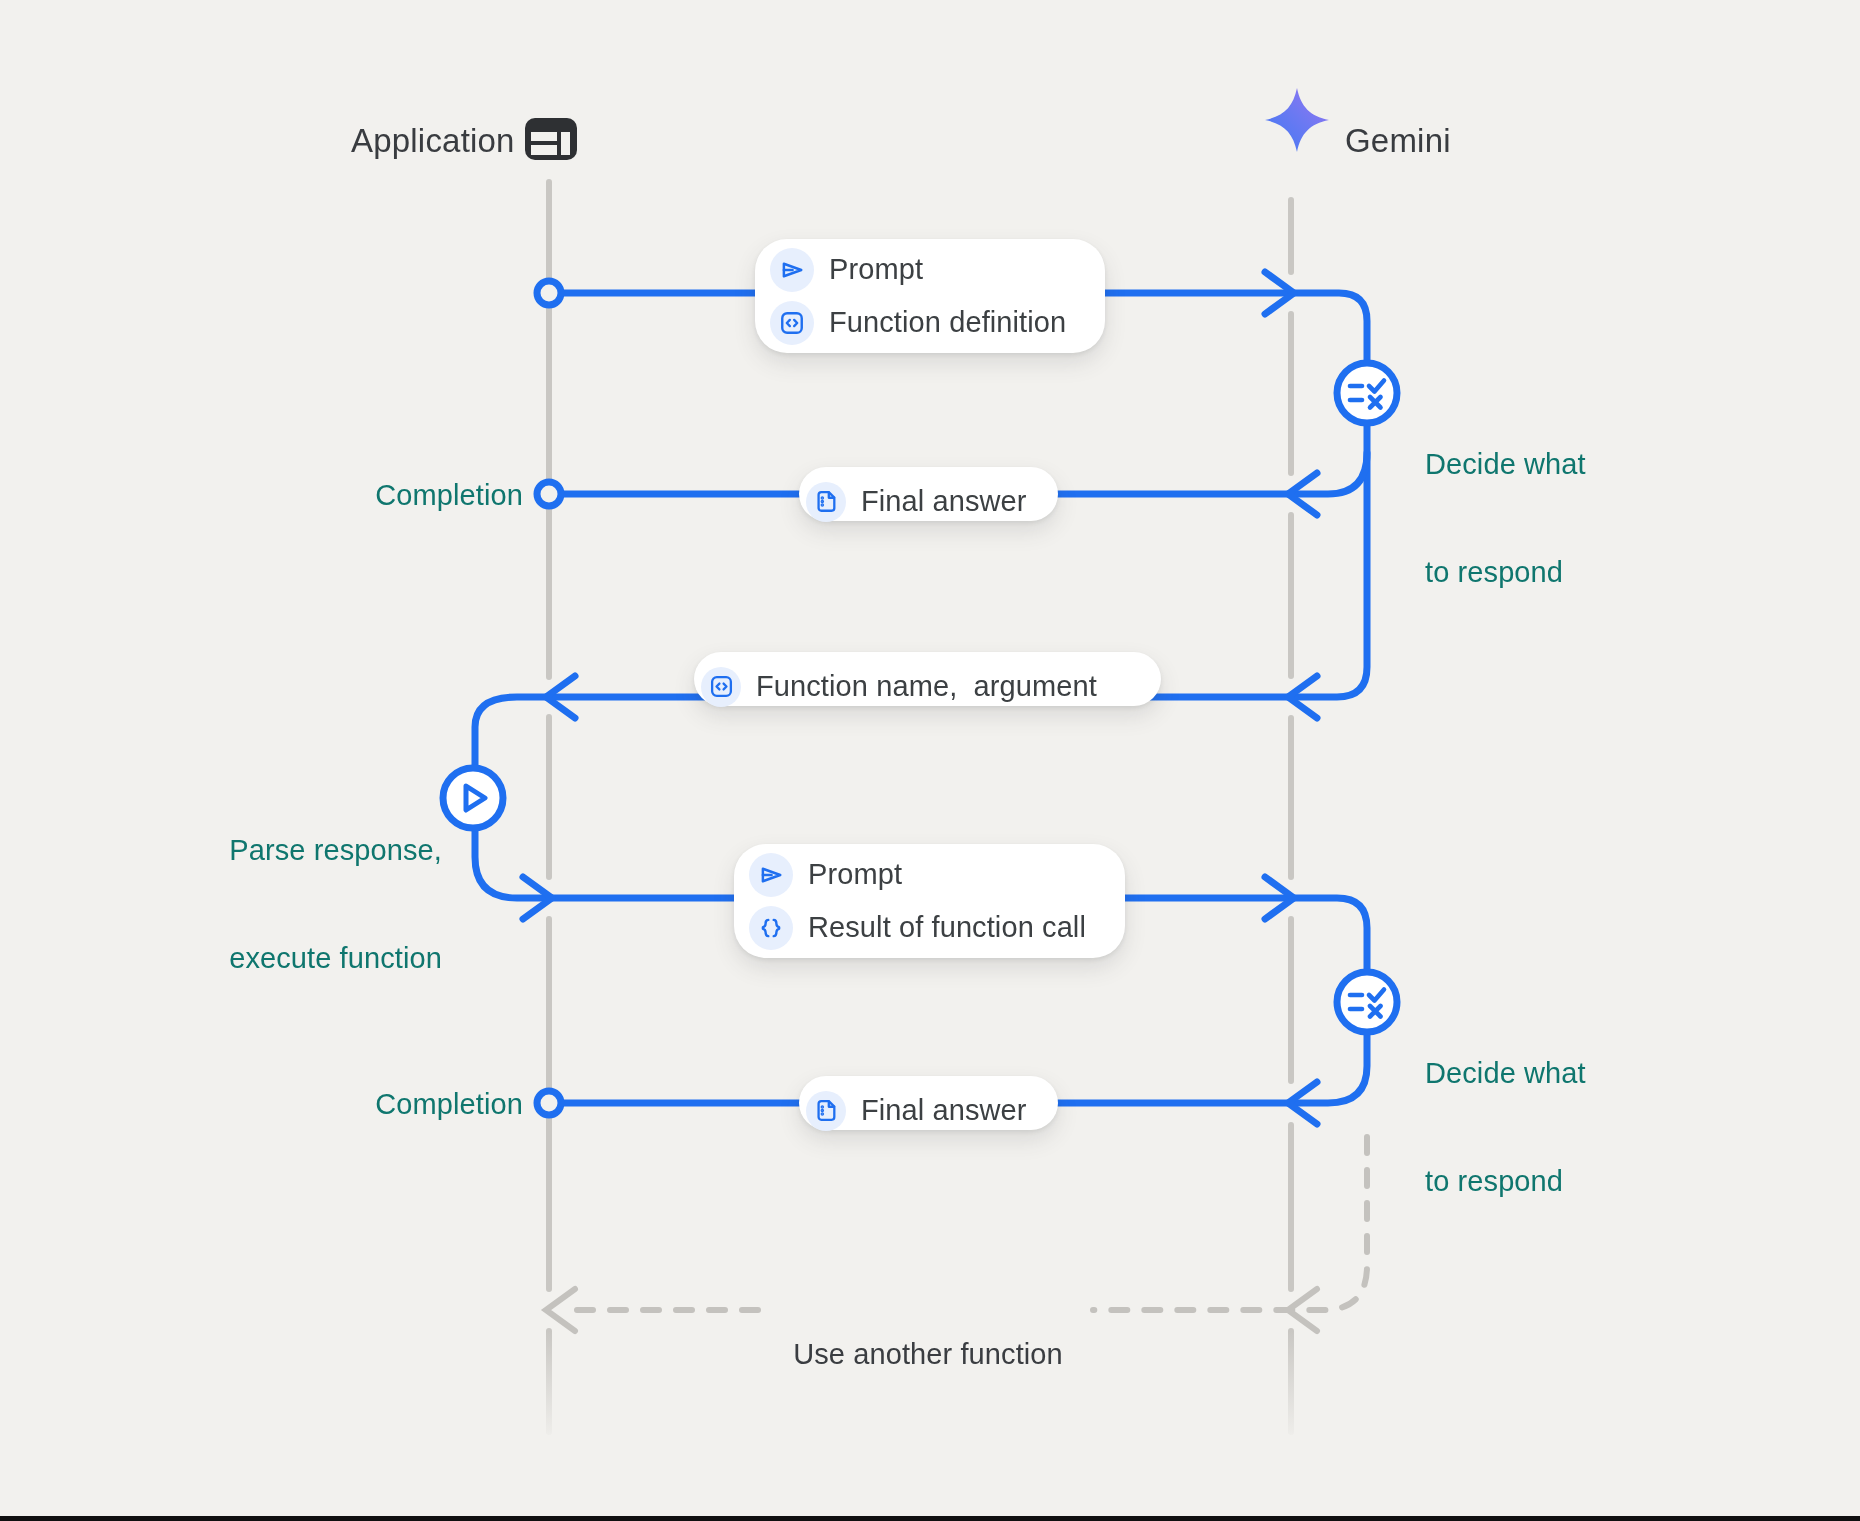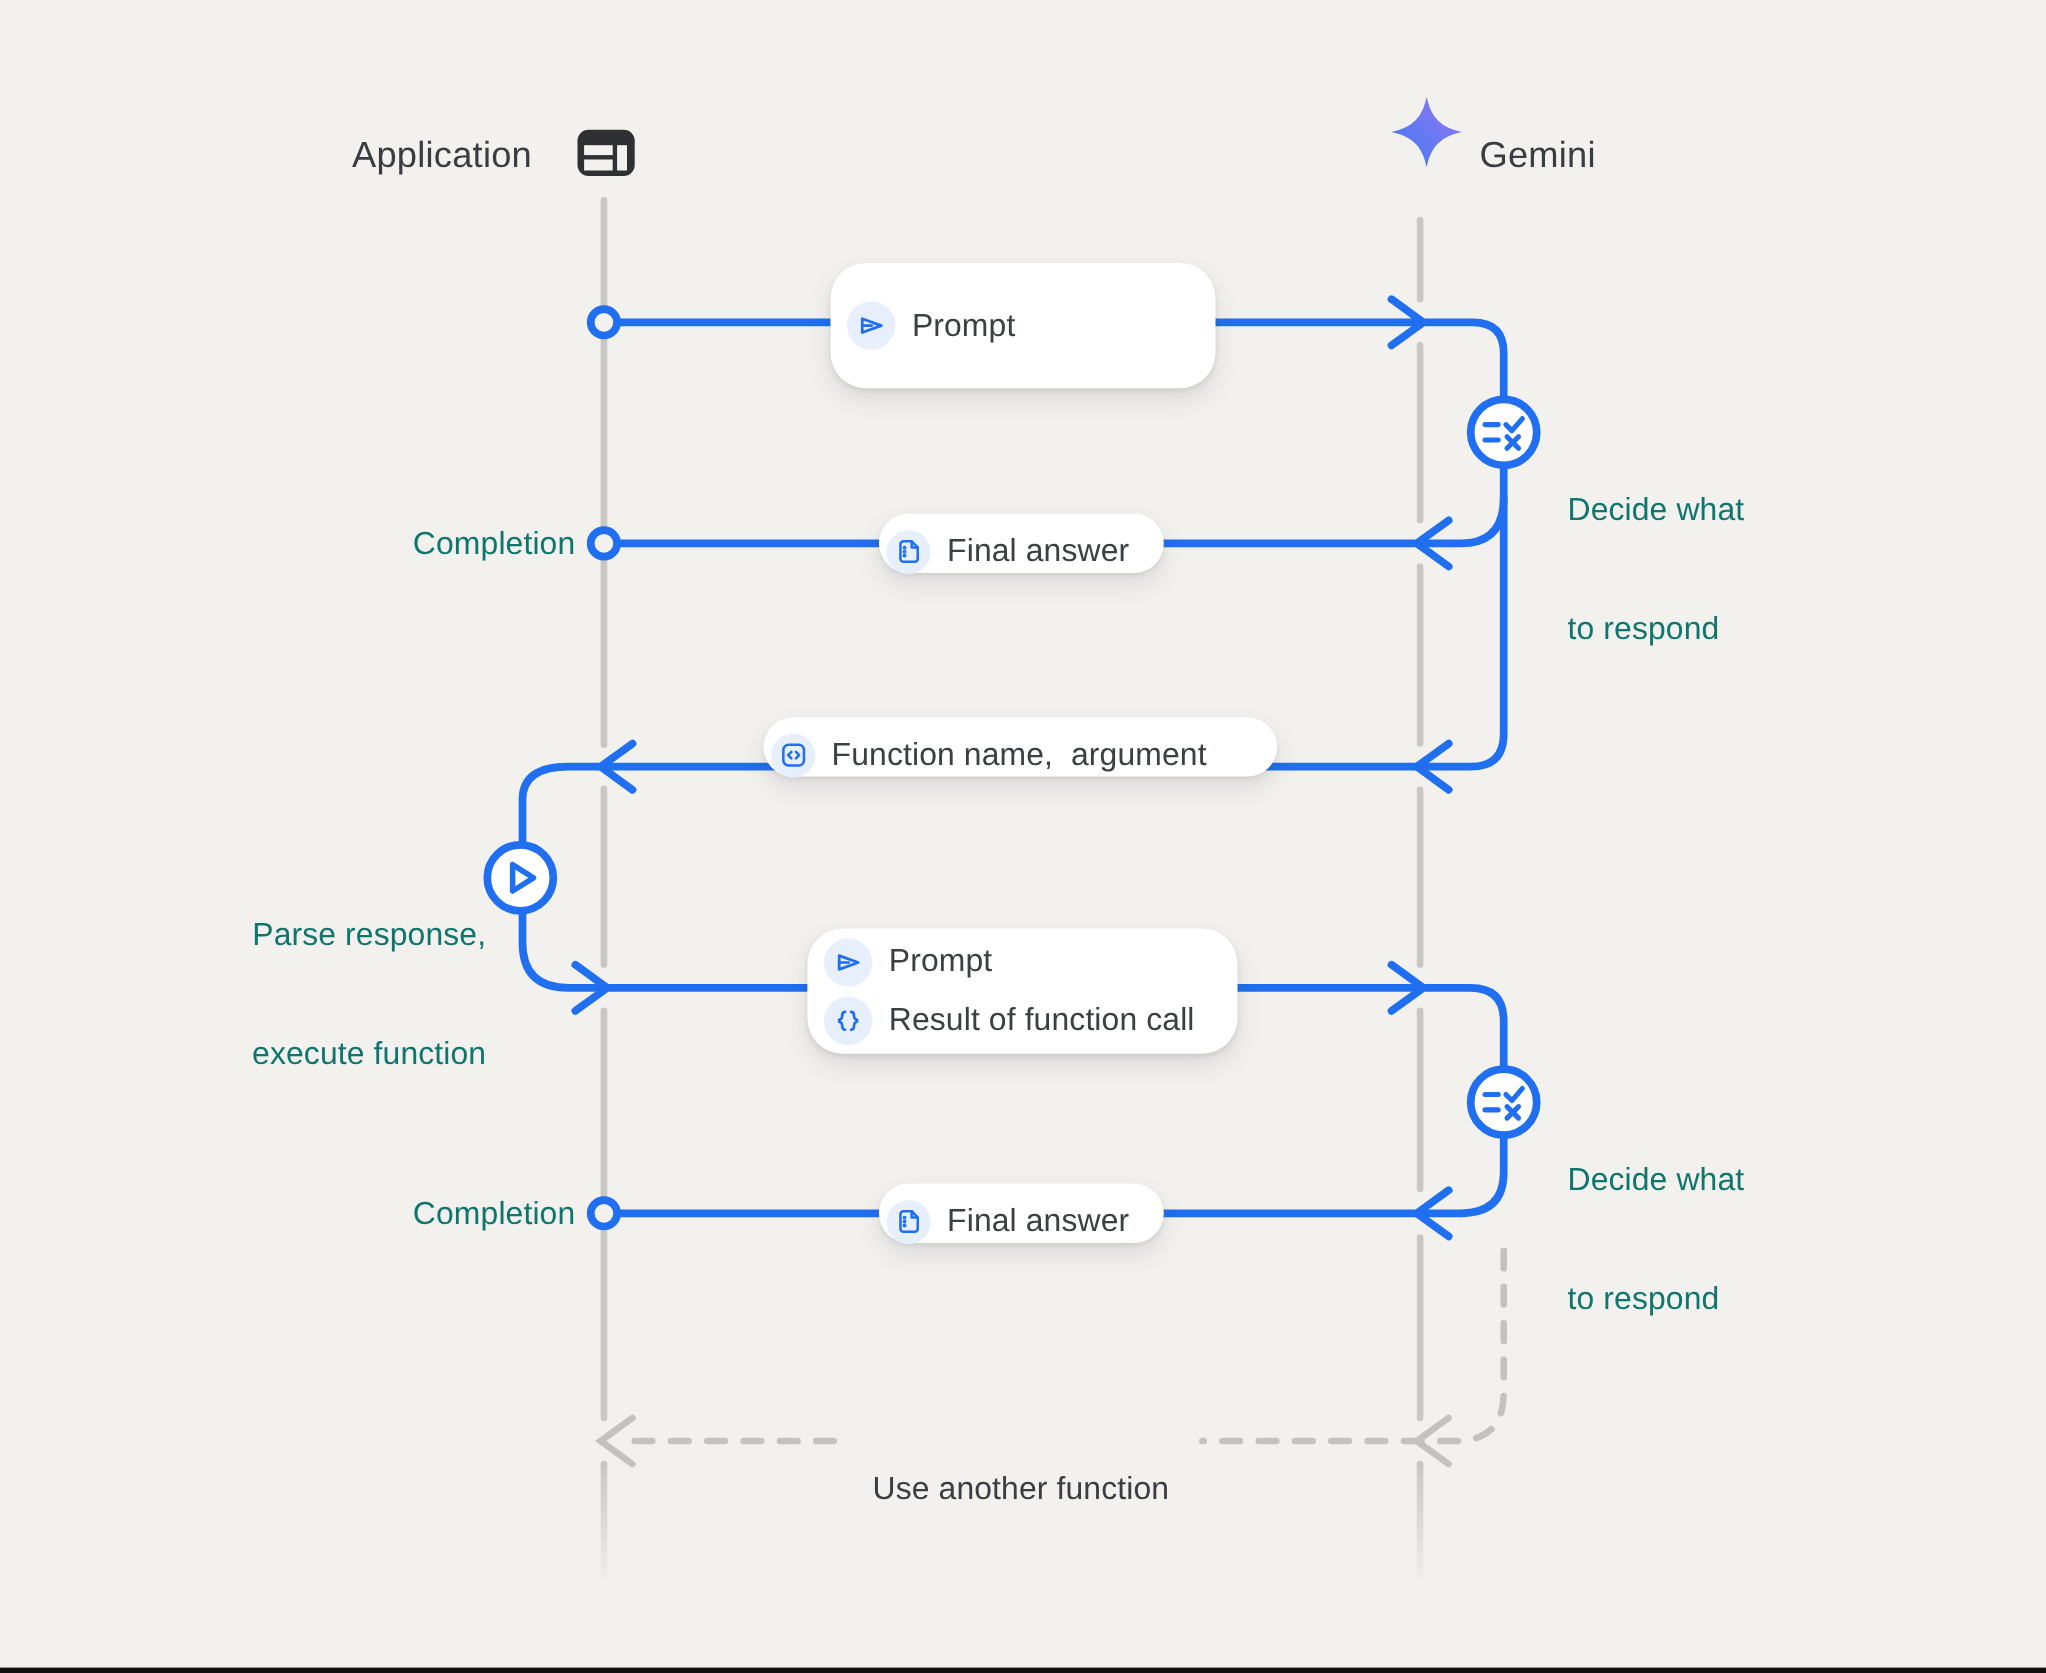--- a/index.html
+++ b/index.html
@@ -149,32 +149,42 @@
 
     <g>
       <rect x="525" y="118" width="52" height="42" rx="10" fill="#2e3033"></rect>
       <rect x="531" y="132" width="26" height="9" fill="#f2f1ee"></rect>
       <rect x="531" y="145" width="26" height="10" fill="#f2f1ee"></rect>
       <rect x="561" y="132" width="9" height="23" fill="#f2f1ee"></rect>
     </g>
     <path d="M 1297 88 C 1301 107 1310 116 1329 120 C 1310 124 1301 133 1297 152 C 1293 133 1284 124 1265 120 C 1284 116 1293 107 1297 88 Z" fill="url(#geminiGrad)"></path>
   </svg>
 
-  <div class="actor-label" style="left:320px;top:122px;">Application</div>
+  <div class="actor-label" style="left:351px;top:122px;">Application</div>
   <div class="actor-label" style="left:1345px;top:122px;">Gemini</div>
 
   <div class="box tall" style="left:755px;top:239px;width:350px;height:114px;">
     <div class="box-row">
       <span class="chip c44">
         <svg width="26" height="26" viewBox="0 0 24 24" class="blue-stroke" stroke-width="2.3">
           <path d="M4.5 6.2 L20.5 12 L4.5 17.8 Z"></path>
             <path d="M4.5 12 H12.5"></path>
         </svg>
       </span>
       <span class="box-label">Prompt</span>
+    </div>
+    <div class="box-row">
+      <span class="chip c44">
+        <svg width="26" height="26" viewBox="0 0 24 24" class="blue-stroke" stroke-width="2.2">
+          <rect x="3" y="3" width="18" height="18" rx="4.5"></rect>
+          <path d="M10 9.2 L7.2 12 L10 14.8"></path>
+            <path d="M14 9.2 L16.8 12 L14 14.8"></path>
+        </svg>
+      </span>
+      <span class="box-label">Function definition</span>
     </div>
   </div>
 
   <div class="box pill" style="left:799px;top:467px;width:259px;height:54px;">
     <div class="box-row">
       <span class="chip c40">
         <svg width="25" height="25" viewBox="0 0 24 24" class="blue-stroke" stroke-width="2.2">
           <path d="M7 3 H14.2 L19.5 8.3 V18.3 A2.6 2.6 0 0 1 16.9 20.9 H7 A2.6 2.6 0 0 1 4.4 18.3 V5.6 A2.6 2.6 0 0 1 7 3 Z"></path>
           <path d="M14.2 3.2 V8.4 H19.3"></path>
           <circle cx="8" cy="8.6" r="0.6" fill="#1f6ff0"></circle>

